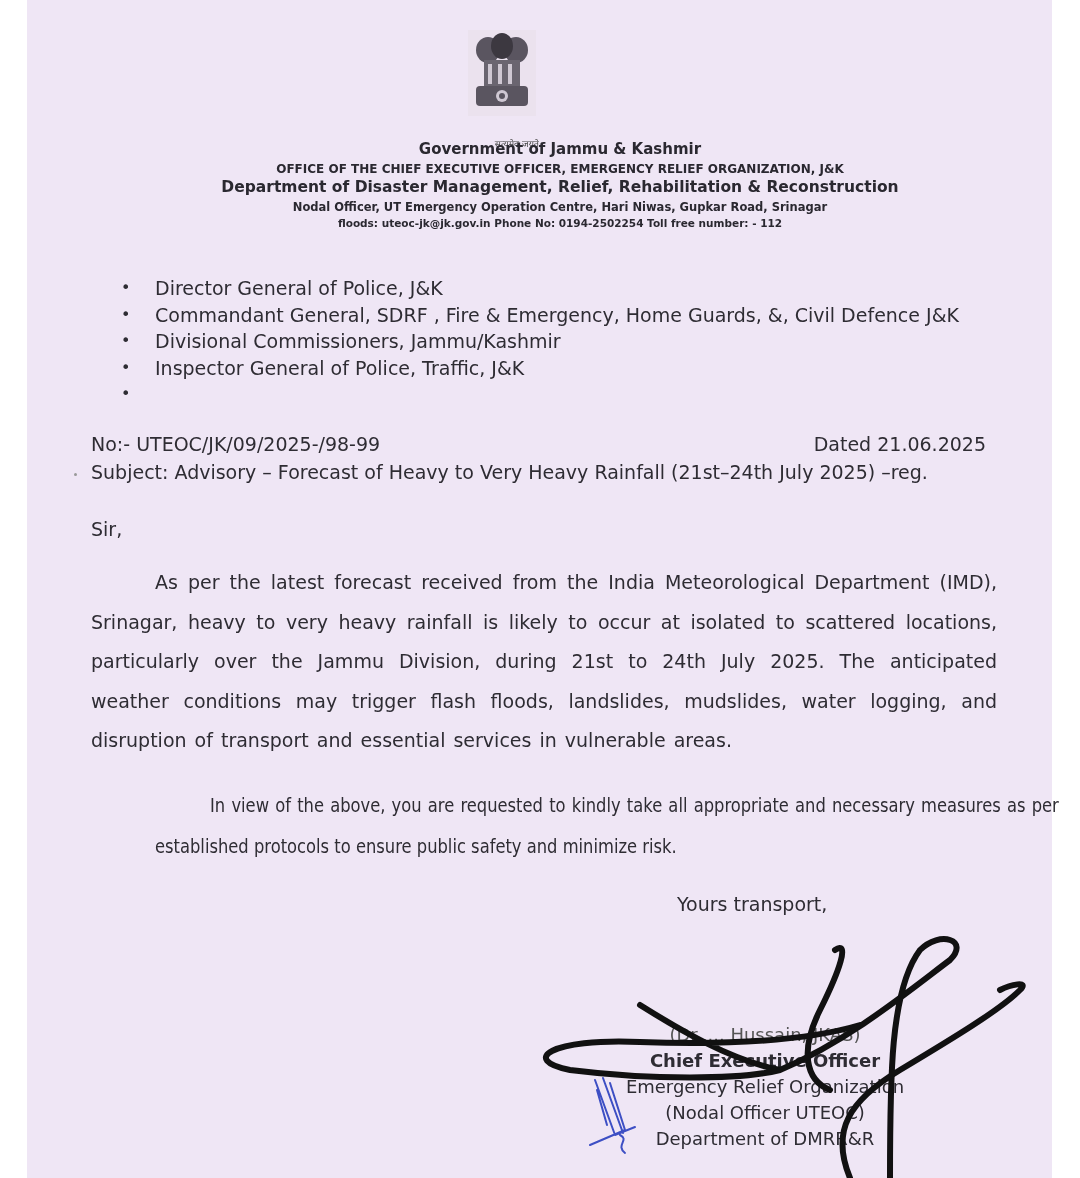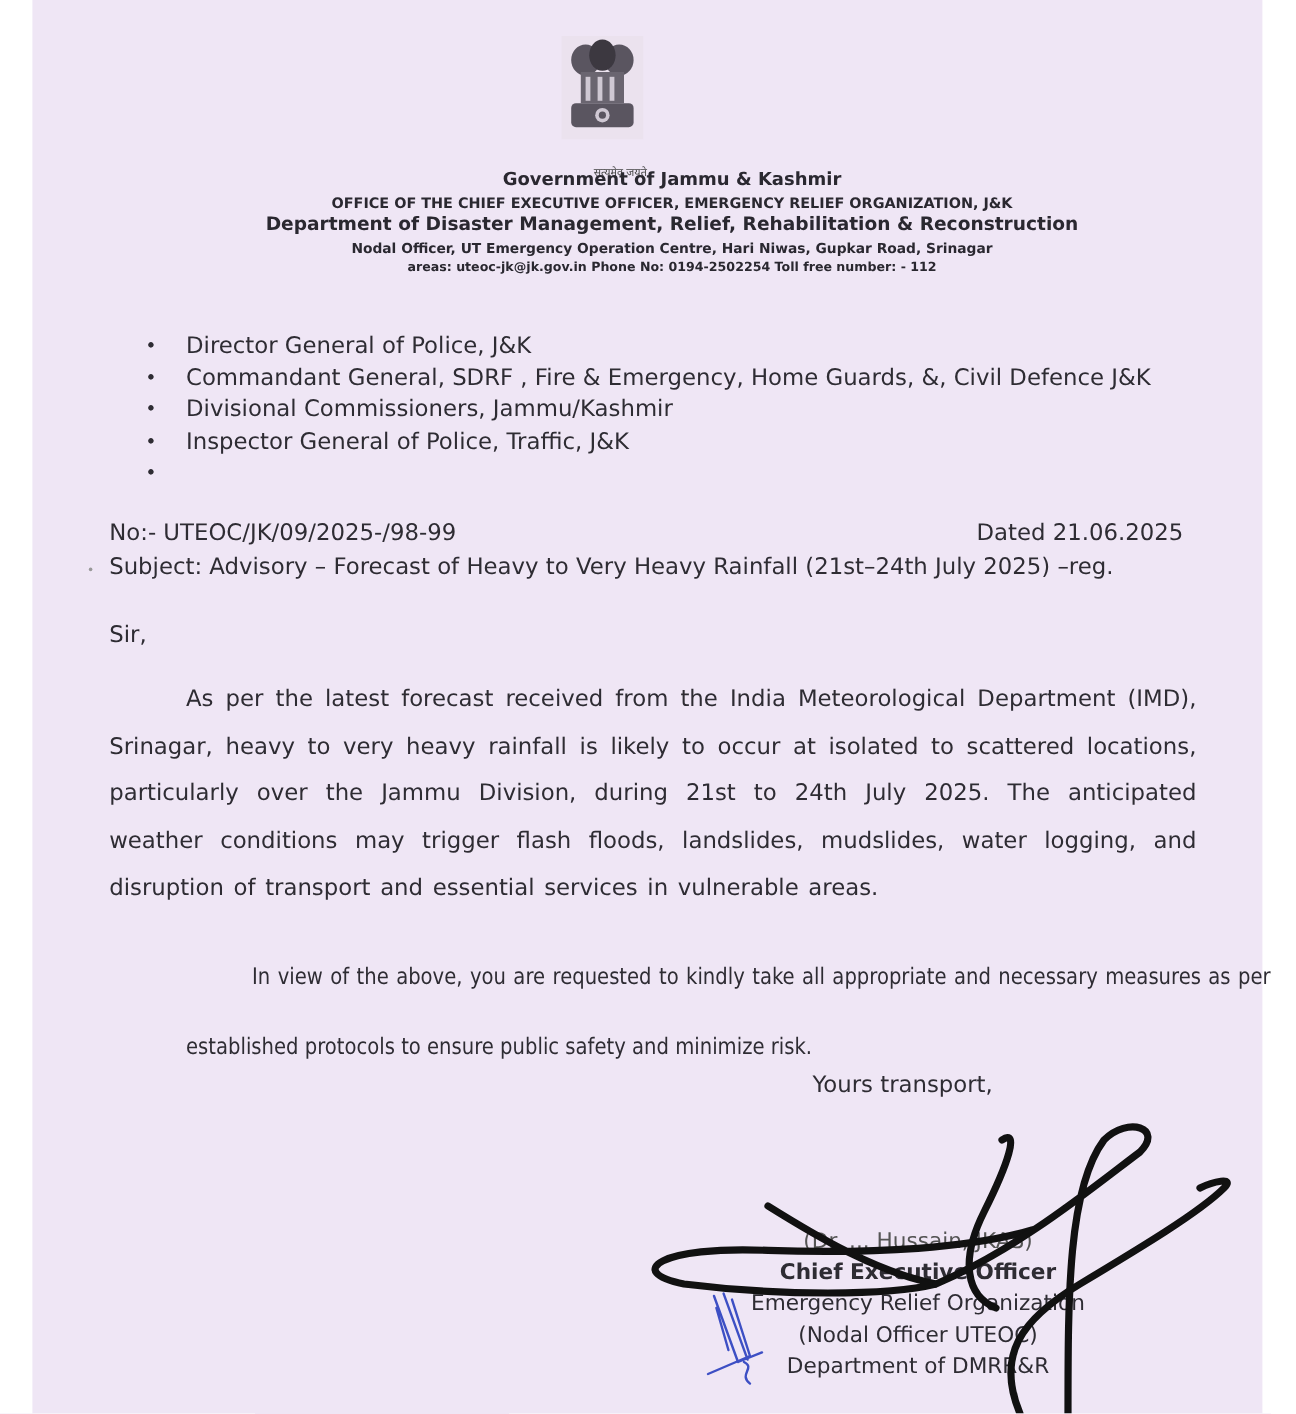--- a/index.html
+++ b/index.html
@@ -22,21 +22,21 @@
   .h5 .email { }
   .recipients { position: absolute; left: 118px; top: 277px; margin: 0; padding: 0; list-style: none; }
   .recipients li { position: relative; height: 26.5px; font-size: 19px; padding-left: 37px; white-space: nowrap; line-height: 22px; }
   .recipients li .bullet { position: absolute; left: 3px; top: 0; font-size: 16px; }
   .refno { position: absolute; left: 91px; top: 433px; font-size: 19px; }
   .dated { position: absolute; right: 94px; top: 433px; font-size: 19px; }
   .subject { position: absolute; left: 91px; top: 461px; font-size: 19px; white-space: nowrap; }
   .dot-mark { position: absolute; left: 74px; top: 473px; width: 3px; height: 3px; background: #999; border-radius: 50%; }
   .salutation { position: absolute; left: 91px; top: 518px; font-size: 19px; text-align: center; }
   .para1 { position: absolute; left: 91px; top: 563px; width: 906px; font-size: 19px; line-height: 39.6px; text-align: justify; text-indent: 64px; word-spacing: 2px; }
-  .para2 { position: absolute; left: 91px; top: 785px; width: 906px; font-size: 19px; line-height: 58px; text-align: justify; text-indent: 64px; }
+  .para2 { position: absolute; left: 91px; top: 785px; width: 906px; font-size: 19px; line-height: 41px; text-align: justify; text-indent: 64px; }
   .para2 span { display: inline-block; transform: scaleX(0.86); transform-origin: left; width: 116%; }
   .closing { position: absolute; left: 677px; top: 893px; font-size: 19px; }
   .sig-block { position: absolute; left: 600px; top: 1022px; width: 330px; text-align: center; font-size: 18px; line-height: 26px; }
   .sig-name { color: #555; }
   .sig-title { font-weight: bold; }
   .signature { position: absolute; left: 530px; top: 930px; width: 510px; height: 248px; pointer-events: none; }
   .stamp { position: absolute; left: 585px; top: 1075px; width: 70px; height: 80px; pointer-events: none; }
 </style>
 </head>
 <body>
@@ -55,21 +55,21 @@
   <rect x="14" y="58" width="52" height="20" rx="4" fill="#5a5560"></rect>
   <circle cx="40" cy="68" r="6" fill="#cfc8d3"></circle>
   <circle cx="40" cy="68" r="3" fill="#5a5560"></circle>
 </svg>
 <div class="emblem-caption">सत्यमेव जयते</div>
 
 <div class="hdr h1">Government of Jammu &amp; Kashmir</div>
 <div class="hdr h2">OFFICE OF THE CHIEF EXECUTIVE OFFICER, EMERGENCY RELIEF ORGANIZATION, J&amp;K</div>
 <div class="hdr h3">Department of Disaster Management, Relief, Rehabilitation &amp; Reconstruction</div>
 <div class="hdr h4">Nodal Officer, UT Emergency Operation Centre, Hari Niwas, Gupkar Road, Srinagar</div>
-<div class="hdr h5"><span>areas: </span><span class="email">uteoc-jk@jk.gov.in</span><span> Phone No: 0194-2502254 Toll free number: - 112</span></div>
+<div class="hdr h5"><span>floods: </span><span class="email">uteoc-jk@jk.gov.in</span><span> Phone No: 0194-2502254 Toll free number: - 112</span></div>
 
 <ul class="recipients">
   <li><span class="bullet">•</span><span>Director General of Police, J&amp;K</span></li>
   <li><span class="bullet">•</span><span>Commandant General, SDRF , Fire &amp; Emergency, Home Guards, &amp;, Civil Defence J&amp;K</span></li>
   <li><span class="bullet">•</span><span>Divisional Commissioners, Jammu/Kashmir</span></li>
   <li><span class="bullet">•</span><span>Inspector General of Police, Traffic, J&amp;K</span></li>
   <li><span class="bullet">•</span></li>
 </ul>
 
 <div class="refno">No:- UTEOC/JK/09/2025-/98-99</div>

